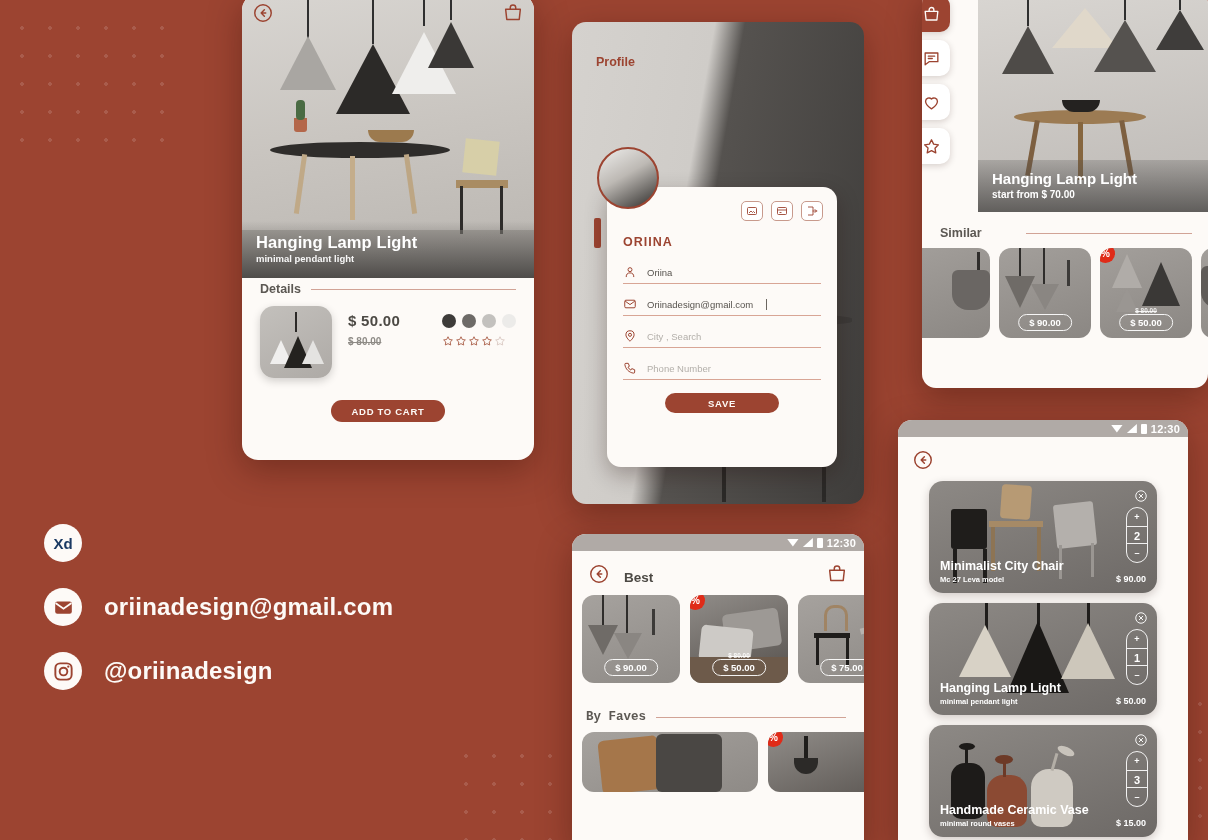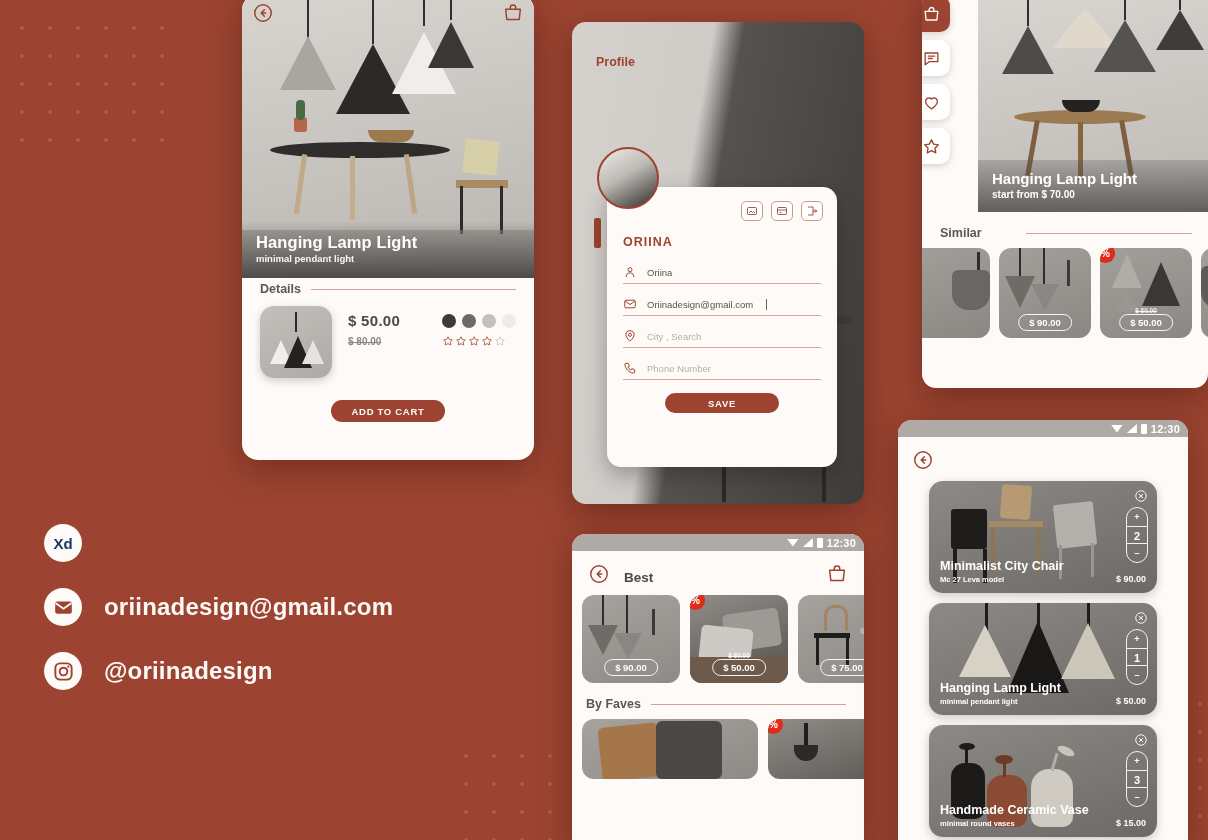--- a/index.html
+++ b/index.html
@@ -481,21 +481,21 @@
     <div class="tile">
       <div style="position:absolute;left:26px;top:10px;width:24px;height:26px;border:3px solid #a08464;border-bottom:0;border-radius:10px 10px 0 0;"></div>
       <div style="position:absolute;left:16px;top:38px;width:36px;height:5px;background:#1f1d1b;"></div>
       <div style="position:absolute;left:18px;top:42px;width:3px;height:28px;background:#1f1d1b;"></div>
       <div style="position:absolute;left:48px;top:42px;width:3px;height:28px;background:#1f1d1b;"></div>
       <div style="position:absolute;right:6px;top:30px;width:30px;height:6px;background:#b8b4b0;transform:rotate(-14deg);"></div>
       <span class="price-pill">$ 75.00</span>
     </div>
   </div>
 
-  <div class="sec-head" style="padding:14px 18px 0 14px;">
+  <div class="sec-head" style="padding:27px 18px 0 14px;font-family:Liberation Mono, monospace;">
     <span class="t">By Faves</span>
     <span class="rule"></span>
   </div>
 
   <div class="tile-row" style="padding-top:8px;">
     <div class="tile" style="width:176px;height:60px;">
       <div style="position:absolute;left:18px;top:6px;width:60px;height:54px;background:#a5764a;border-radius:6px;transform:rotate(-6deg);"></div>
       <div style="position:absolute;left:74px;top:2px;width:66px;height:58px;background:#4a4744;border-radius:6px;"></div>
     </div>
     <div class="tile dark" style="width:176px;height:60px;">

